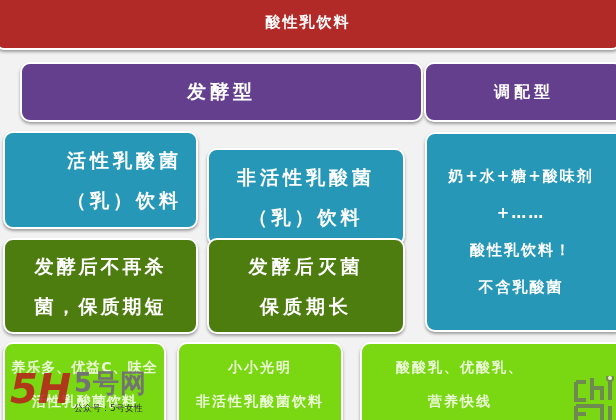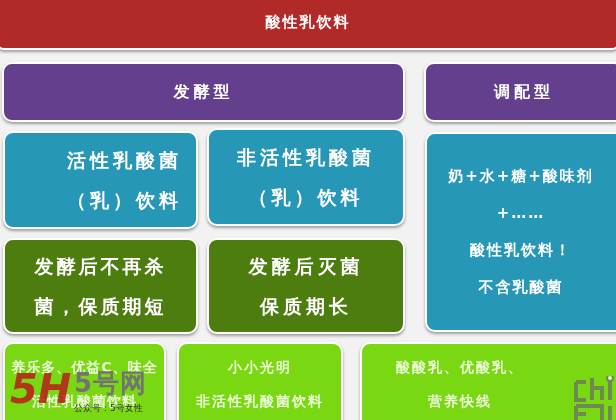--- a/index.html
+++ b/index.html
@@ -19,24 +19,24 @@
       text-align: center;
       font-weight: bold;
     }
     .red { background: #b22a28; }
     .purple { background: #643f8e; }
     .blue { background: #2797b8; }
     .orange { background: #4d7c0f; }
     .green { background: #7ad813; color: #eaf8d6; }
     .line { display: block; white-space: nowrap; }
     #header { left: -4px; top: -6px; width: 624px; height: 56px; border-radius: 0 0 8px 8px; font-size: 15px; letter-spacing: 2px; }
-    #purple-left { left: 2px; top: 62px; width: 403px; height: 60px; font-size: 16px; letter-spacing: 4px; }
+    #purple-left { left: 20px; top: 62px; width: 403px; height: 60px; font-size: 19px; letter-spacing: 4px; }
     #purple-right { left: 424px; top: 62px; width: 200px; height: 60px; font-size: 16px; letter-spacing: 4px; }
     #blue-1 { left: 3px; top: 131px; width: 195px; height: 98px; font-size: 19px; letter-spacing: 4px; line-height: 40px; padding-left: 48px; }
-    #blue-2 { left: 207px; top: 128px; width: 198px; height: 98px; font-size: 19px; letter-spacing: 4px; line-height: 40px; }
+    #blue-2 { left: 207px; top: 148px; width: 198px; height: 98px; font-size: 19px; letter-spacing: 4px; line-height: 40px; }
     #orange-1 { left: 3px; top: 238px; width: 195px; height: 96px; font-size: 19px; letter-spacing: 3px; line-height: 40px; }
     #orange-2 { left: 207px; top: 238px; width: 198px; height: 96px; font-size: 19px; letter-spacing: 4px; line-height: 40px; justify-content: center; }
     #blue-tall { left: 425px; top: 132px; width: 200px; height: 200px; font-size: 15px; letter-spacing: 2px; line-height: 37px; padding-right: 8px; }
     #green-1 { left: 3px; top: 342px; width: 163px; height: 90px; font-size: 14px; letter-spacing: 1px; line-height: 34px; justify-content: flex-start; padding-top: 6px; }
     #green-2 { left: 177px; top: 342px; width: 166px; height: 90px; font-size: 14px; letter-spacing: 2px; line-height: 34px; justify-content: flex-start; padding-top: 6px; }
     #green-3 { left: 360px; top: 342px; width: 270px; height: 90px; font-size: 14px; letter-spacing: 2px; line-height: 34px; justify-content: flex-start; padding-top: 6px; }
     .watermark-left { position: absolute; left: 10px; top: 366px; width: 160px; height: 54px; }
     .wm-logo { position: absolute; left: 0; top: 0; font-size: 40px; font-weight: bold; color: #b91c1c; font-style: italic; opacity: 0.85; font-family: "DejaVu Sans", sans-serif; }
     .wm-brand { position: absolute; left: 64px; top: 0; font-size: 26px; font-weight: bold; color: #737373; letter-spacing: 1px; }
     .wm-sub { position: absolute; left: 64px; top: 36px; font-size: 9px; color: #333; white-space: nowrap; }

